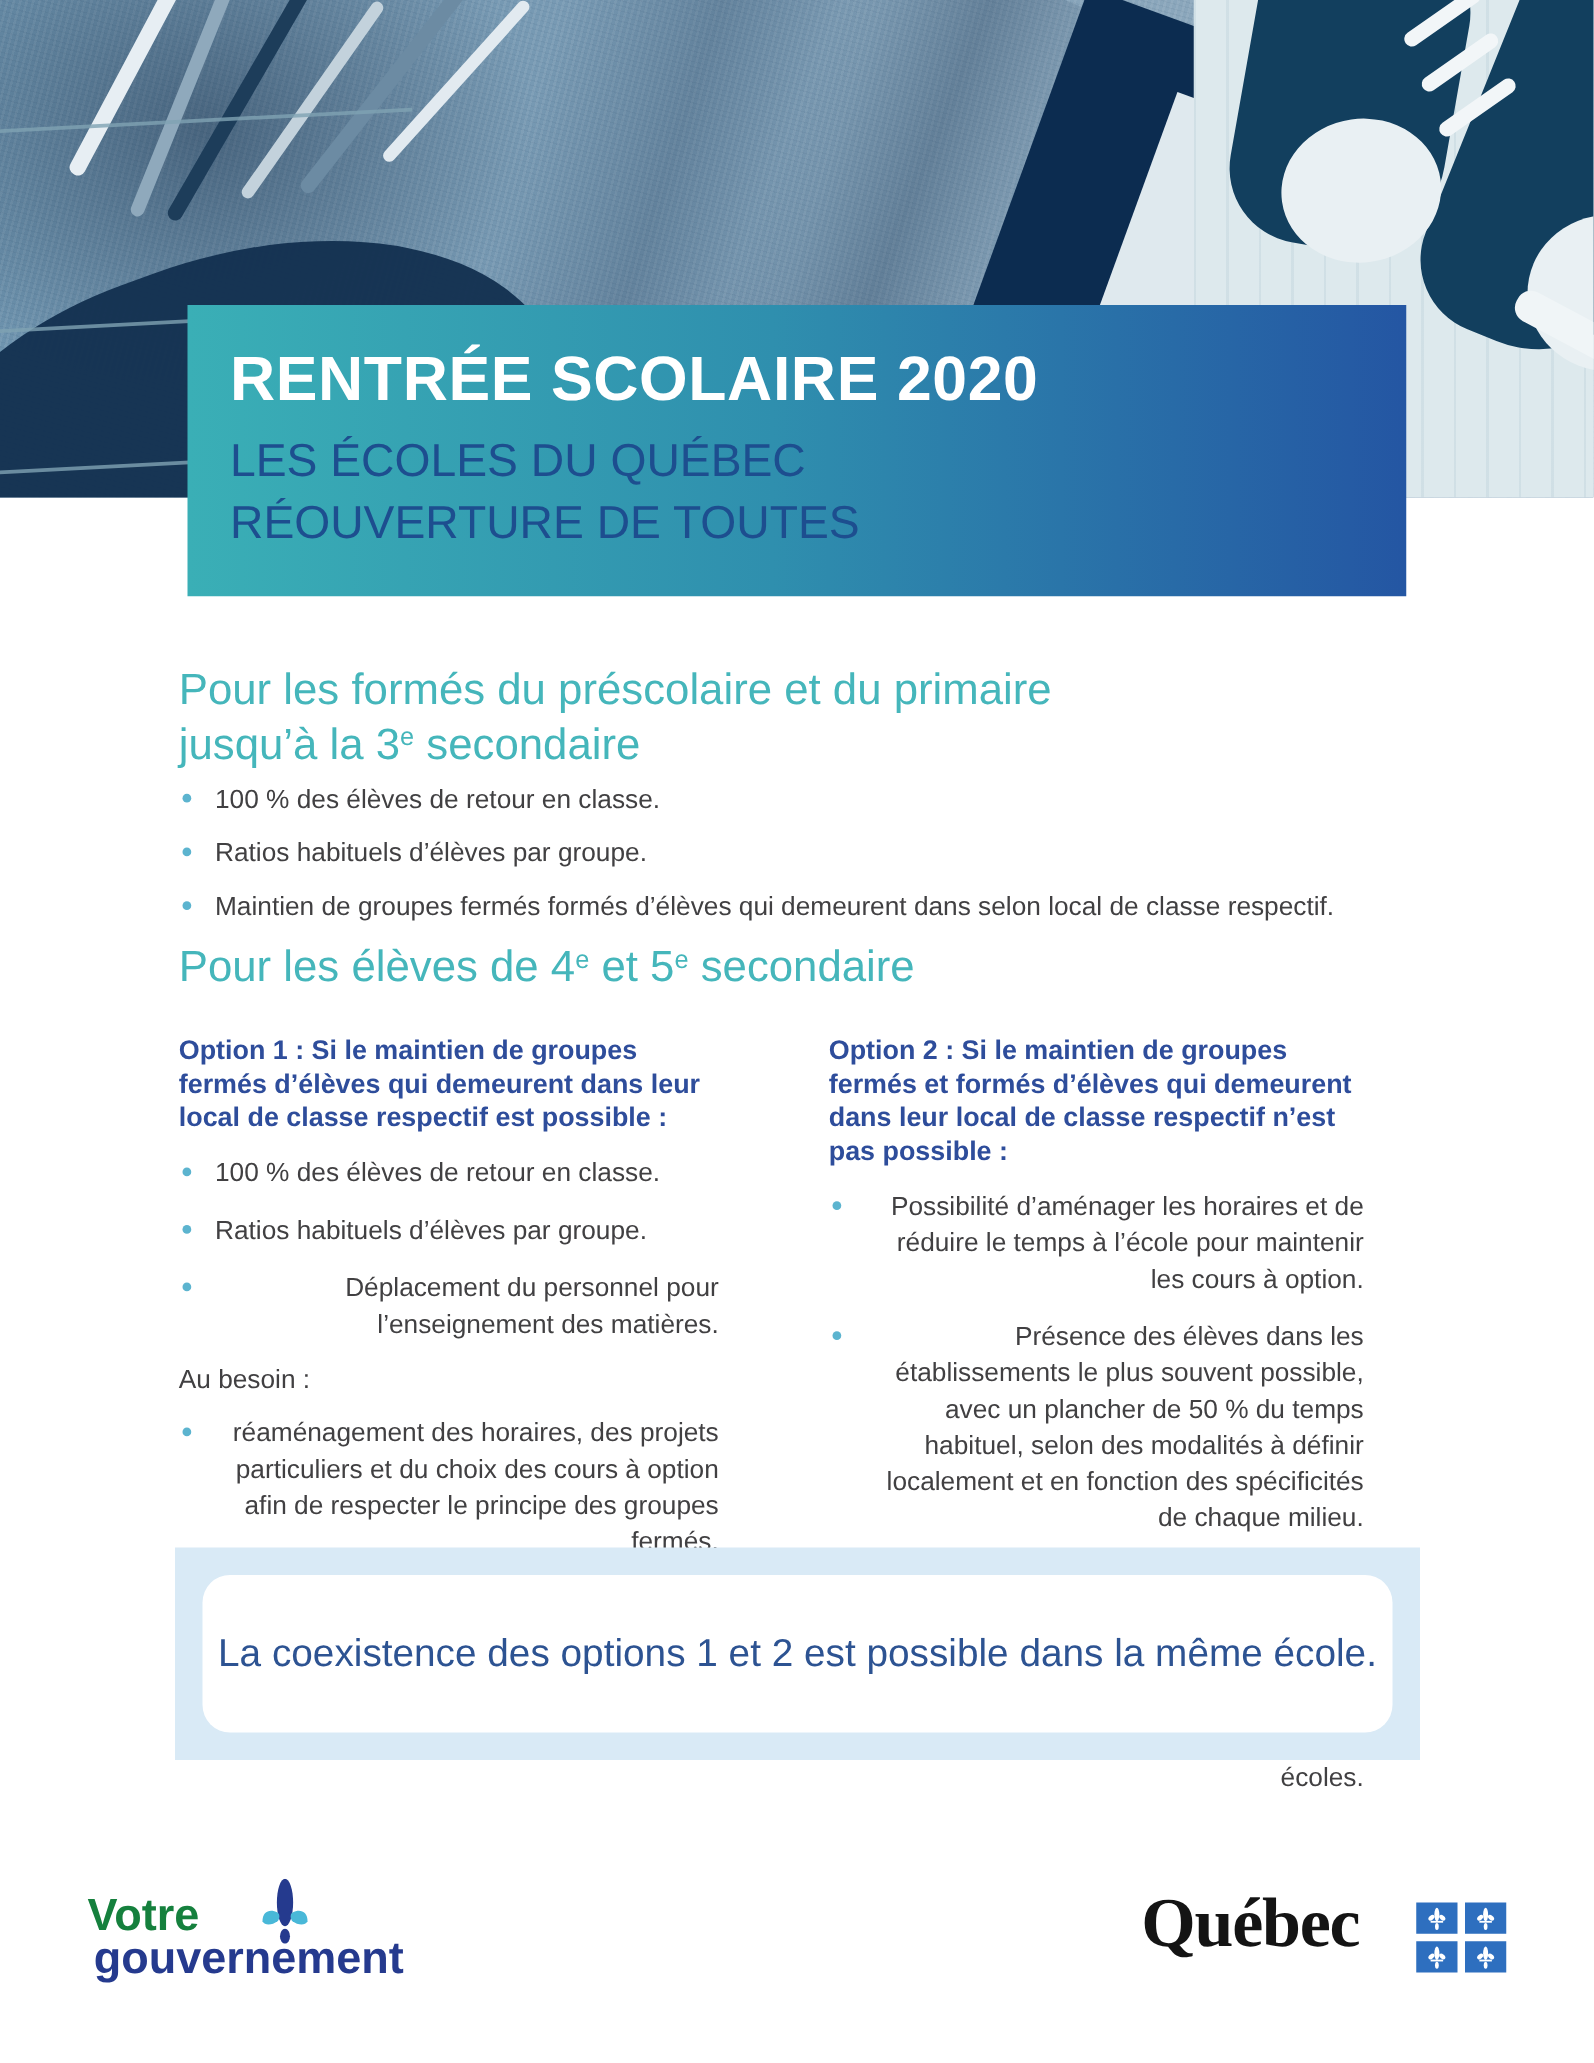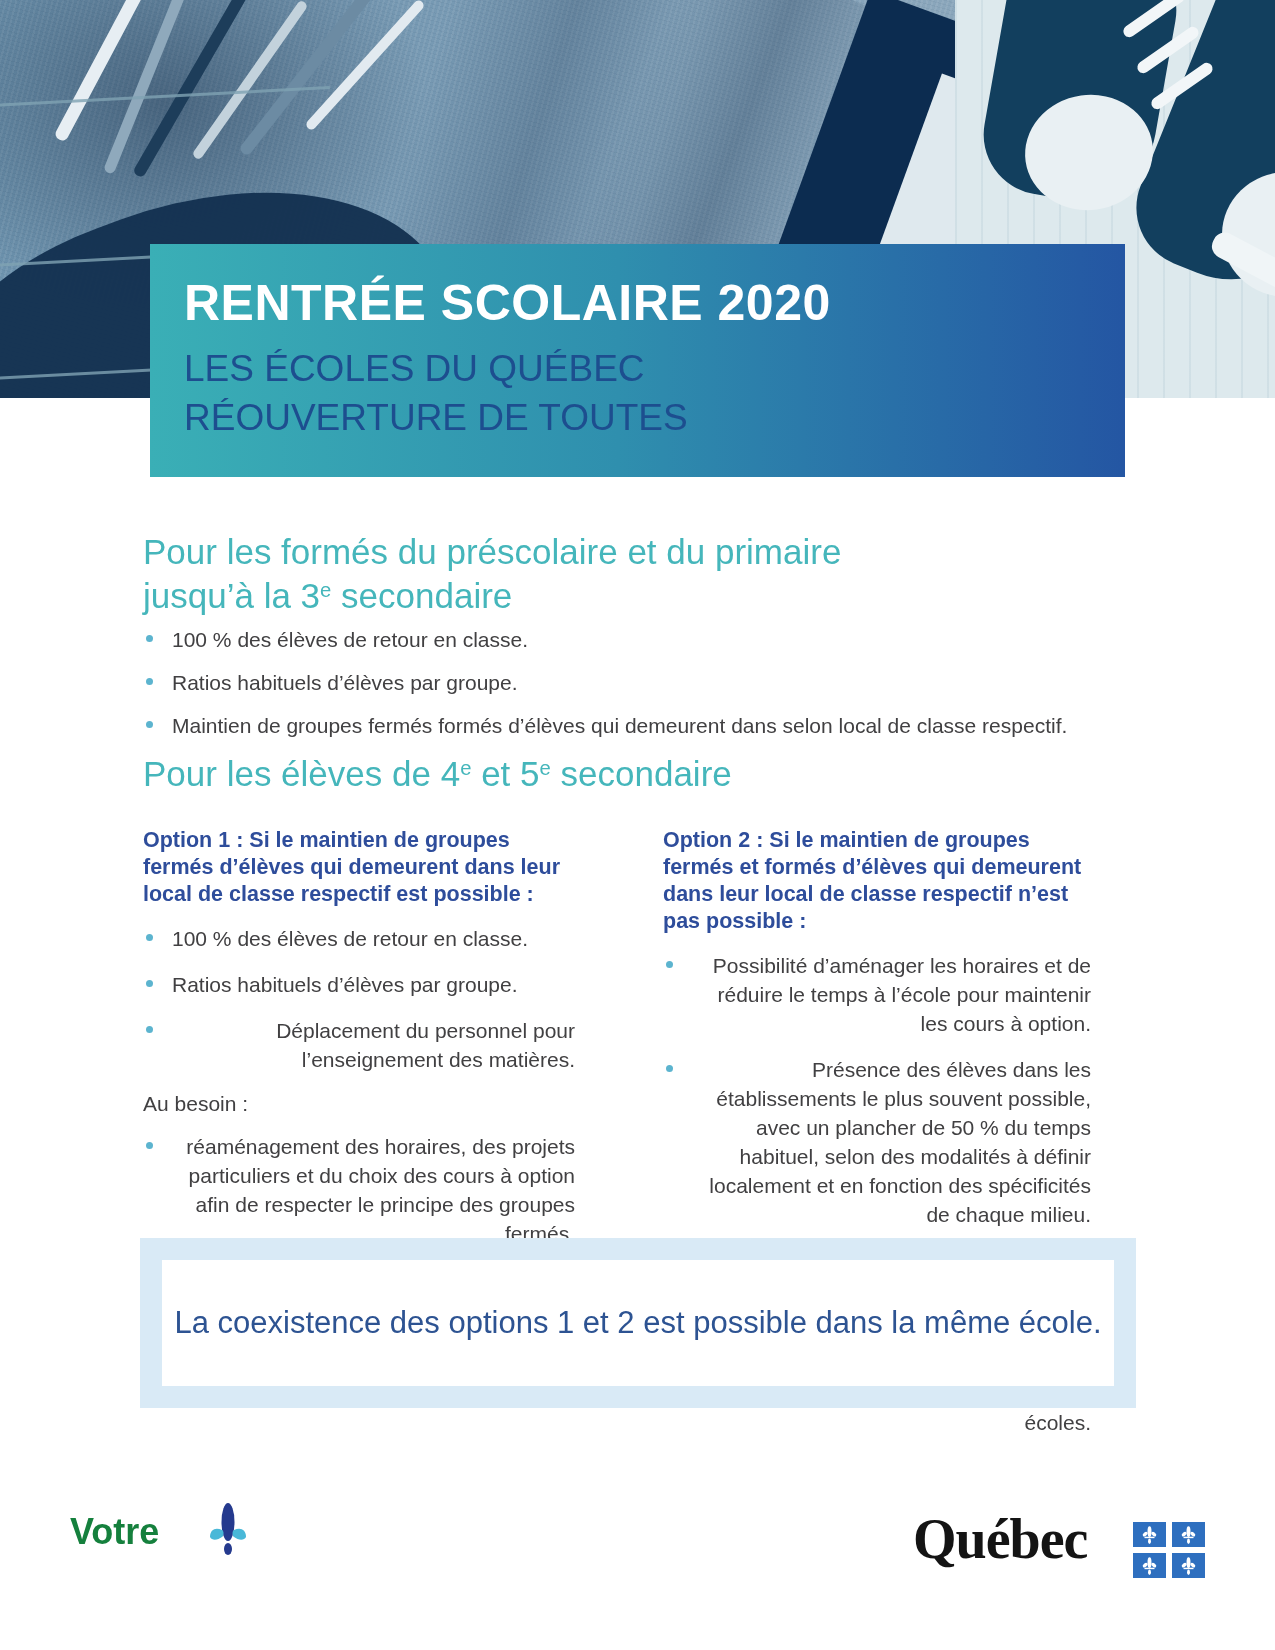--- a/index.html
+++ b/index.html
@@ -78,21 +78,21 @@
   .col1 { width:432px; } .col2 { width:428px; }
   .opt-heading { font-size:21.5px; font-weight:bold; color:#2e4d9b; line-height:1.25; }
   .col ul.blist { margin-top:17px; }
   .col ul.blist li { margin-bottom:17px; }
   .note { font-size:21px; color:#414042; margin:6px 0 16px 0; }
 
   
   .callout { position:absolute; left:140px; top:1238px; width:996px; height:170px;
       background:#d9eaf6; box-sizing:border-box; padding:22px; z-index:3; }
   .callout-inner { width:100%; height:100%; background:#ffffff; display:flex;
-      align-items:center; justify-content:center; }
+      align-items:center; justify-content:center;border-radius:22px; }
   .callout-text { font-size:31px; color:#2d5392; }
 
   
   .gov-logo { position:absolute; left:70px; top:1505px; width:270px; height:85px; z-index:3; }
   .votre { position:absolute; left:0; top:6px; font-size:36px; font-weight:bold; color:#15803d; }
   .gouvernement { position:absolute; left:5px; top:40px; font-size:36px; font-weight:bold; color:#253a8e; }
   .gov-fleur { position:absolute; left:138px; top:-2px; width:40px; height:52px; }
 
   .qc-logo { position:absolute; left:905px; top:1515px; width:300px; height:70px; z-index:3; }
   .qc-word { position:absolute; left:8px; top:-8px; font-family:"Liberation Serif", serif;
@@ -232,20 +232,21 @@
   </div>
 
   <div class="callout">
     <div class="callout-inner">
       <div class="callout-text">La coexistence des options 1 et 2 est possible dans la même école.</div>
     </div>
   </div>
 
   <div class="gov-logo">
     <span class="votre">Votre</span>
+    <span class="gouvernement">gouvernement</span>
     <svg class="gov-fleur" viewBox="0 0 40 52">
       <ellipse cx="20" cy="19" rx="6.5" ry="19" fill="#253a8e"></ellipse>
       <path d="M2 34 C2 26 8 24 14 27 C16 28 16 32 14 34 C10 37 4 38 2 34 Z" fill="#49b8d8"></path>
       <path d="M38 34 C38 26 32 24 26 27 C24 28 24 32 26 34 C30 37 36 38 38 34 Z" fill="#49b8d8"></path>
       <ellipse cx="20" cy="46" rx="4" ry="6" fill="#253a8e"></ellipse>
     </svg>
   </div>
 
   <div class="qc-logo">
     <span class="qc-word">Québec</span>

